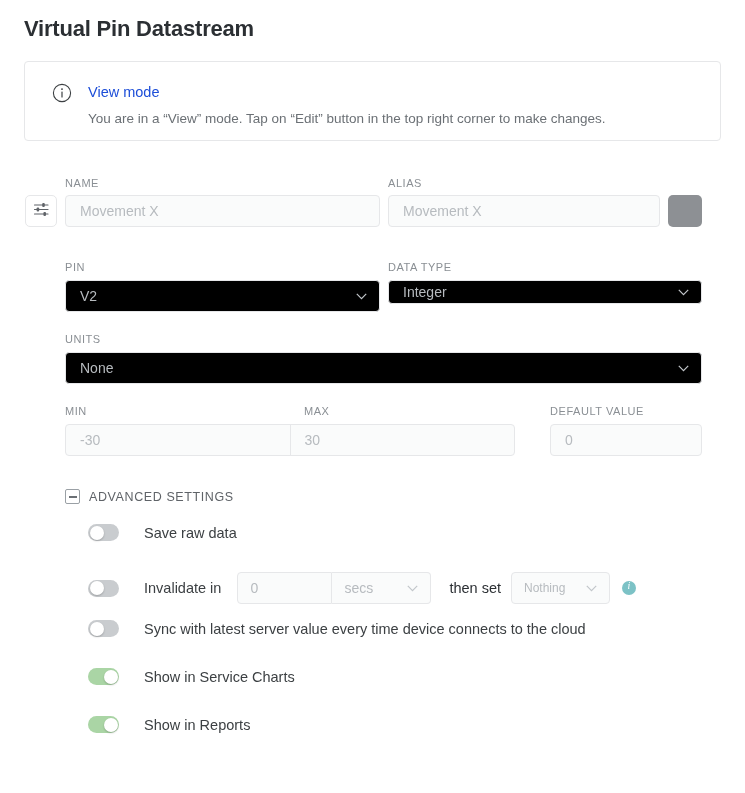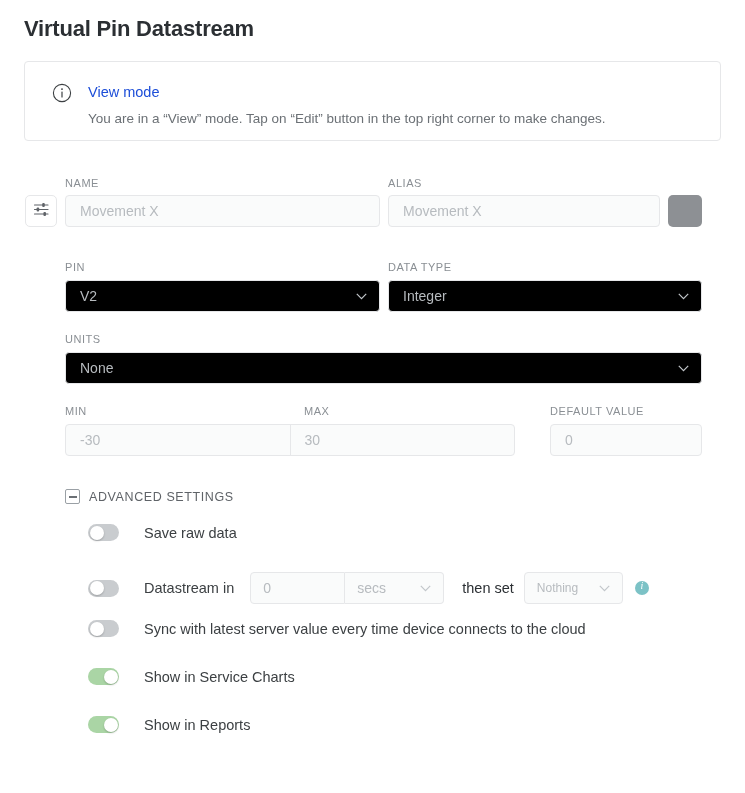--- a/index.html
+++ b/index.html
@@ -300,21 +300,21 @@
   <div class="select-box" style="left:65px; top:280px; width:315px; height:32px;">
     <span>V2</span>
     <span class="chevron">
       <svg width="11" height="7" viewBox="0 0 11 7">
           <path d="M0.8 0.9 L5.5 5.6 L10.2 0.9" fill="none" stroke="#c2c6ca" stroke-width="1.2"></path>
         </svg>
     </span>
   </div>
 
   <div class="field-label" style="left:388px; top:261px;">DATA TYPE</div>
-  <div class="select-box" style="left:388px; top:280px; width:314px; height:32px;">
+  <div class="select-box" style="left:388px; top:280px; width:314px; height:24px;">
     <span>Integer</span>
     <span class="chevron">
       <svg width="11" height="7" viewBox="0 0 11 7">
           <path d="M0.8 0.9 L5.5 5.6 L10.2 0.9" fill="none" stroke="#c2c6ca" stroke-width="1.2"></path>
         </svg>
     </span>
   </div>
 
   <div class="field-label" style="left:65px; top:333px;">UNITS</div>
   <div class="select-box" style="left:65px; top:352px; width:637px; height:32px;">
@@ -342,21 +342,21 @@
   <span class="adv-title">ADVANCED SETTINGS</span>
 </div>
 
 <div class="setting-row" style="top:524px;">
   <span class="toggle"></span>
   <span class="setting-label">Save raw data</span>
 </div>
 
 <div class="setting-row" style="top:572px;">
   <span class="toggle"></span>
-  <span class="setting-label">Datastream in</span>
+  <span class="setting-label">Invalidate in</span>
   <span class="inline-input">0</span>
   <span class="inline-select">
     <span>secs</span>
     <span class="chevron">
       <svg width="11" height="7" viewBox="0 0 11 7">
           <path d="M0.8 0.9 L5.5 5.6 L10.2 0.9" fill="none" stroke="#c2c6ca" stroke-width="1.2"></path>
         </svg>
     </span>
   </span>
   <span class="then-set-label">then set</span>

